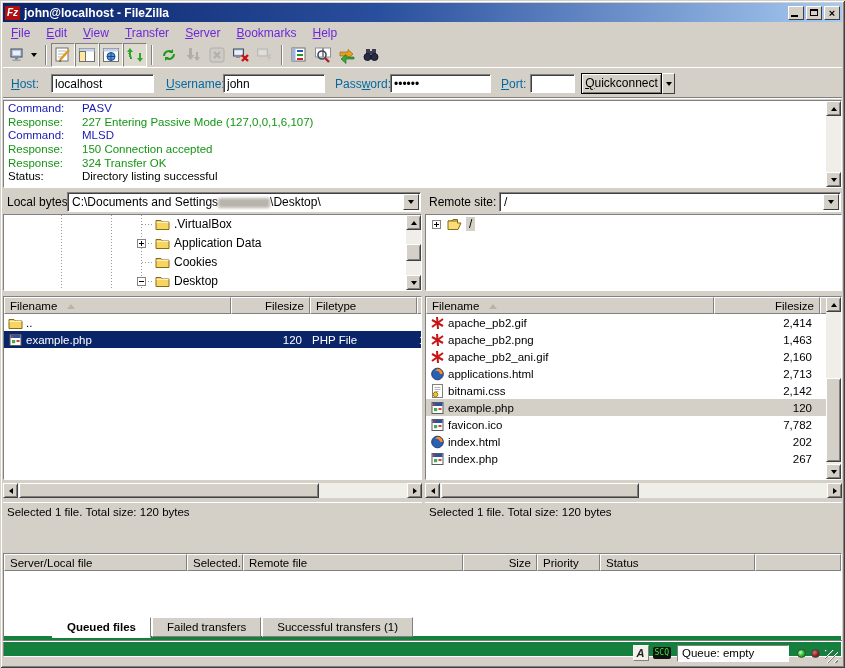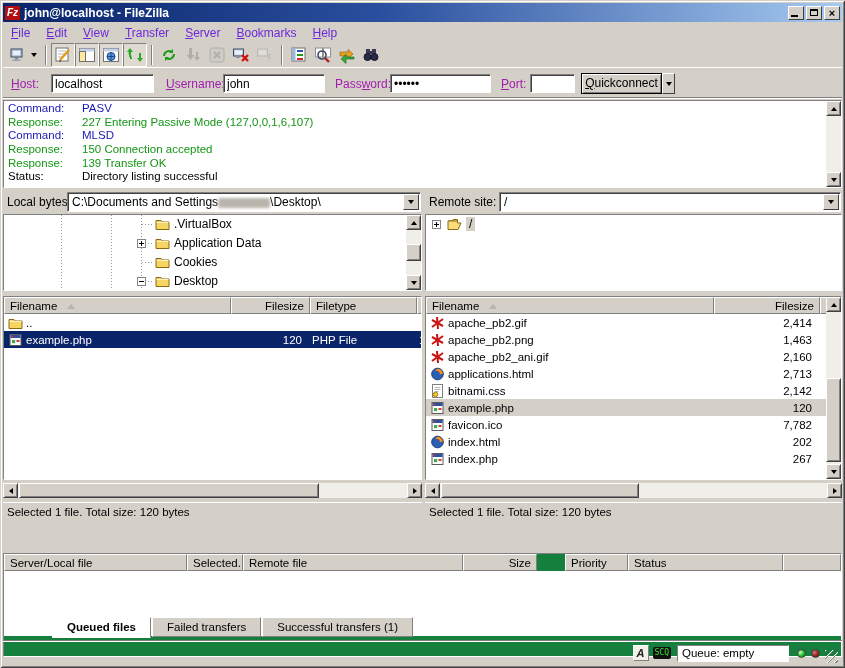--- a/index.html
+++ b/index.html
@@ -25,21 +25,21 @@
     border-bottom:1px solid #fff;}
   .tb-btn{height:24px;min-width:24px;display:flex;align-items:center;justify-content:center;border:1px solid transparent;padding:0 1px;}
   .tb-btn.pressed{border-color:#808080 #fff #fff #808080;background:#dedacf;}
   .tb-btn.disabled .tb-ico{filter:grayscale(1) opacity(.45);}
   .tb-ico{width:18px;height:18px;display:block;}
   .tb-drop{width:11px;height:20px;display:flex;align-items:center;justify-content:center;margin-left:1px;}
   .arr-down{width:0;height:0;border-left:3px solid transparent;border-right:3px solid transparent;border-top:4px solid #000;display:block;}
   .tb-sep{width:2px;height:20px;border-left:1px solid #808080;border-right:1px solid #fff;margin:0 4px;}
   
   #qc{position:absolute;left:3px;top:69px;width:839px;height:29px;border-bottom:1px solid #808080;box-shadow:0 1px 0 #fff;}
-  .qc-label{position:absolute;top:8px;font-size:12px;color:#a21caf;}
+  .qc-label{position:absolute;top:8px;font-size:12px;color:#0369a1;}
   .tbx{position:absolute;top:5px;height:19px;background:#fff;font-size:12px;padding:1px 3px;
     border:1px solid;border-color:#808080 #fff #fff #808080;box-shadow:inset 1px 1px 0 #404040;outline:none;}
   #qc-btn{position:absolute;left:578px;top:4px;width:81px;height:21px;background:#d4d0c8;font-size:12px;
     border:1px solid #000;box-shadow:inset 1px 1px 0 #fff,inset -1px -1px 0 #808080;text-align:center;line-height:19px;}
   #qc-btn u{text-decoration:underline;}
   #qc-drop{position:absolute;left:659px;top:4px;width:13px;height:21px;background:#d4d0c8;
     border:1px solid;border-color:#fff #404040 #404040 #fff;display:flex;align-items:center;justify-content:center;}
   
   #log{position:absolute;left:3px;top:100px;width:839px;height:88px;background:#fff;
     border:1px solid;border-color:#808080 #fff #fff #808080;padding:1px 0 0 4px;overflow:hidden;}
@@ -295,21 +295,21 @@
       <div class="log-line command">
         <span class="log-label">Command:</span>
         <span class="log-text">MLSD</span>
       </div>
       <div class="log-line response">
         <span class="log-label">Response:</span>
         <span class="log-text">150 Connection accepted</span>
       </div>
       <div class="log-line response">
         <span class="log-label">Response:</span>
-        <span class="log-text">139 Transfer OK</span>
+        <span class="log-text">324 Transfer OK</span>
       </div>
       <div class="log-line status">
         <span class="log-label">Status:</span>
         <span class="log-text">Directory listing successful</span>
       </div>
     </div>
   <div class="sb-btn" style="left:826px;top:101px">
       <i class="tri-up"></i>
     </div>
   <div class="sb-track-v" style="left:826px;top:116px;height:56px"></div>
@@ -605,21 +605,21 @@
     </div>
     <div class="pane-status">Selected 1 file. Total size: 120 bytes</div>
   </div>
 
   <div id="queue-panel">
     <div id="queue-header">
         <div class="lh-cell" style="width: 183px;">Server/Local file</div>
         <div class="lh-cell" style="width: 56px;">Selected...</div>
         <div class="lh-cell" style="width: 220px;">Remote file</div>
         <div class="lh-cell num" style="width: 74px;">Size</div>
-        <div class="lh-cell" style="width: 63px; margin-left: 28px;">Priority</div>
+        <div class="lh-cell" style="width: 63px;">Priority</div>
         <div class="lh-cell" style="width: 155px;">Status</div>
         <div class="lh-cell fill"></div>
       </div>
     <div style="height:65px;background:#fff"></div>
   </div>
 
   <div id="tabs">
       <div class="tab active">Queued files</div>
       <div class="tab">Failed transfers</div>
       <div class="tab">Successful transfers (1)</div>

